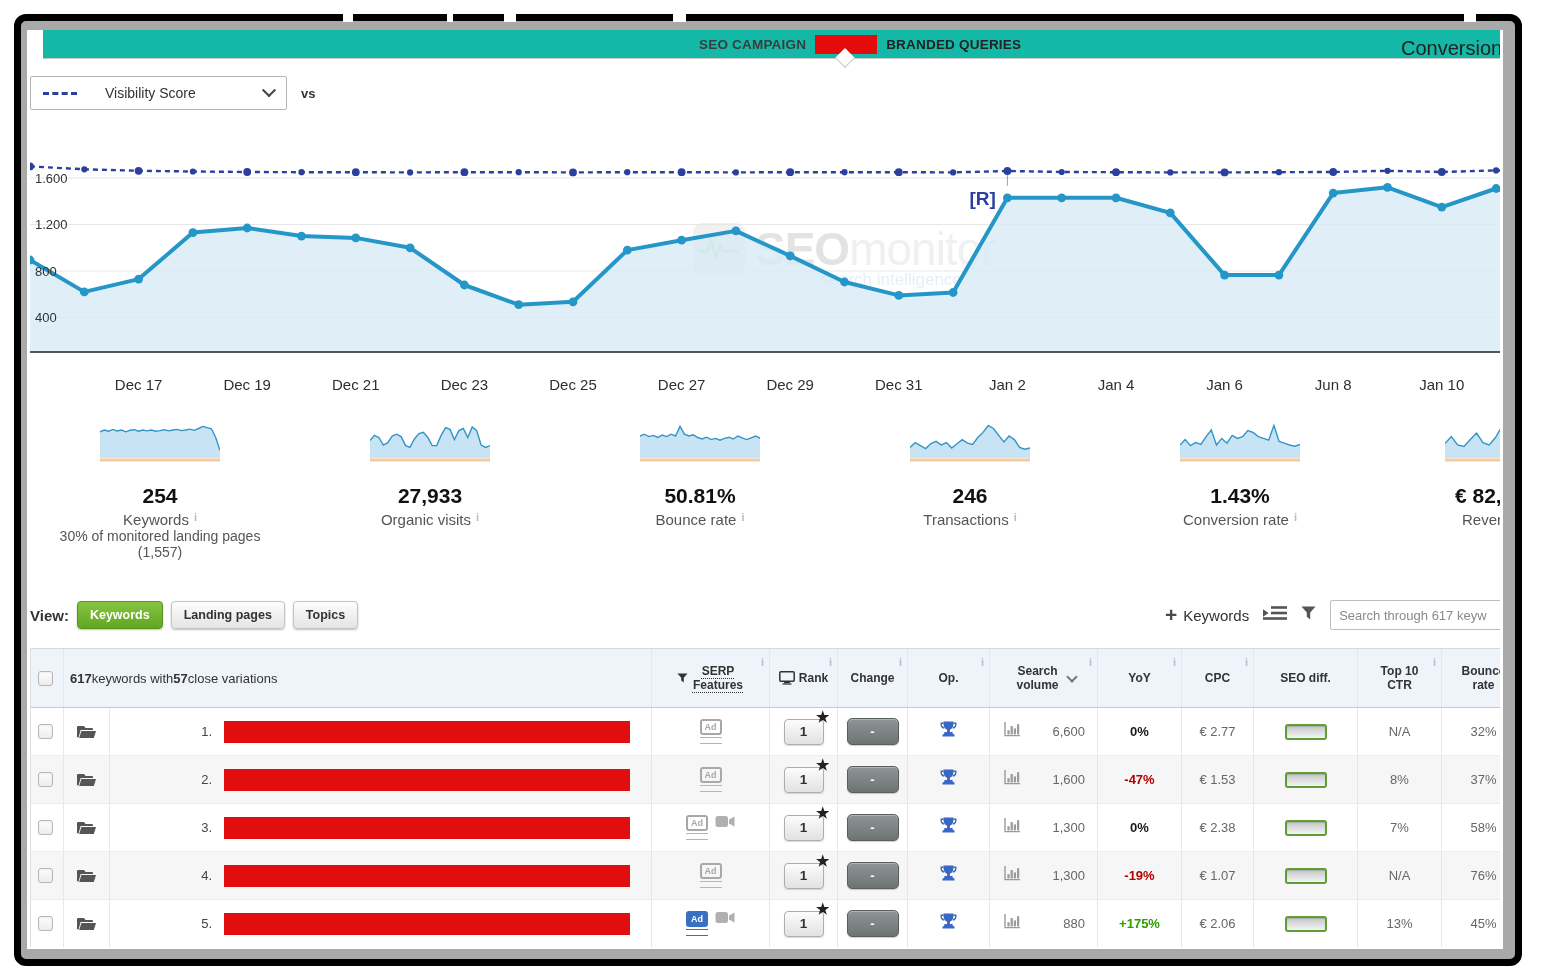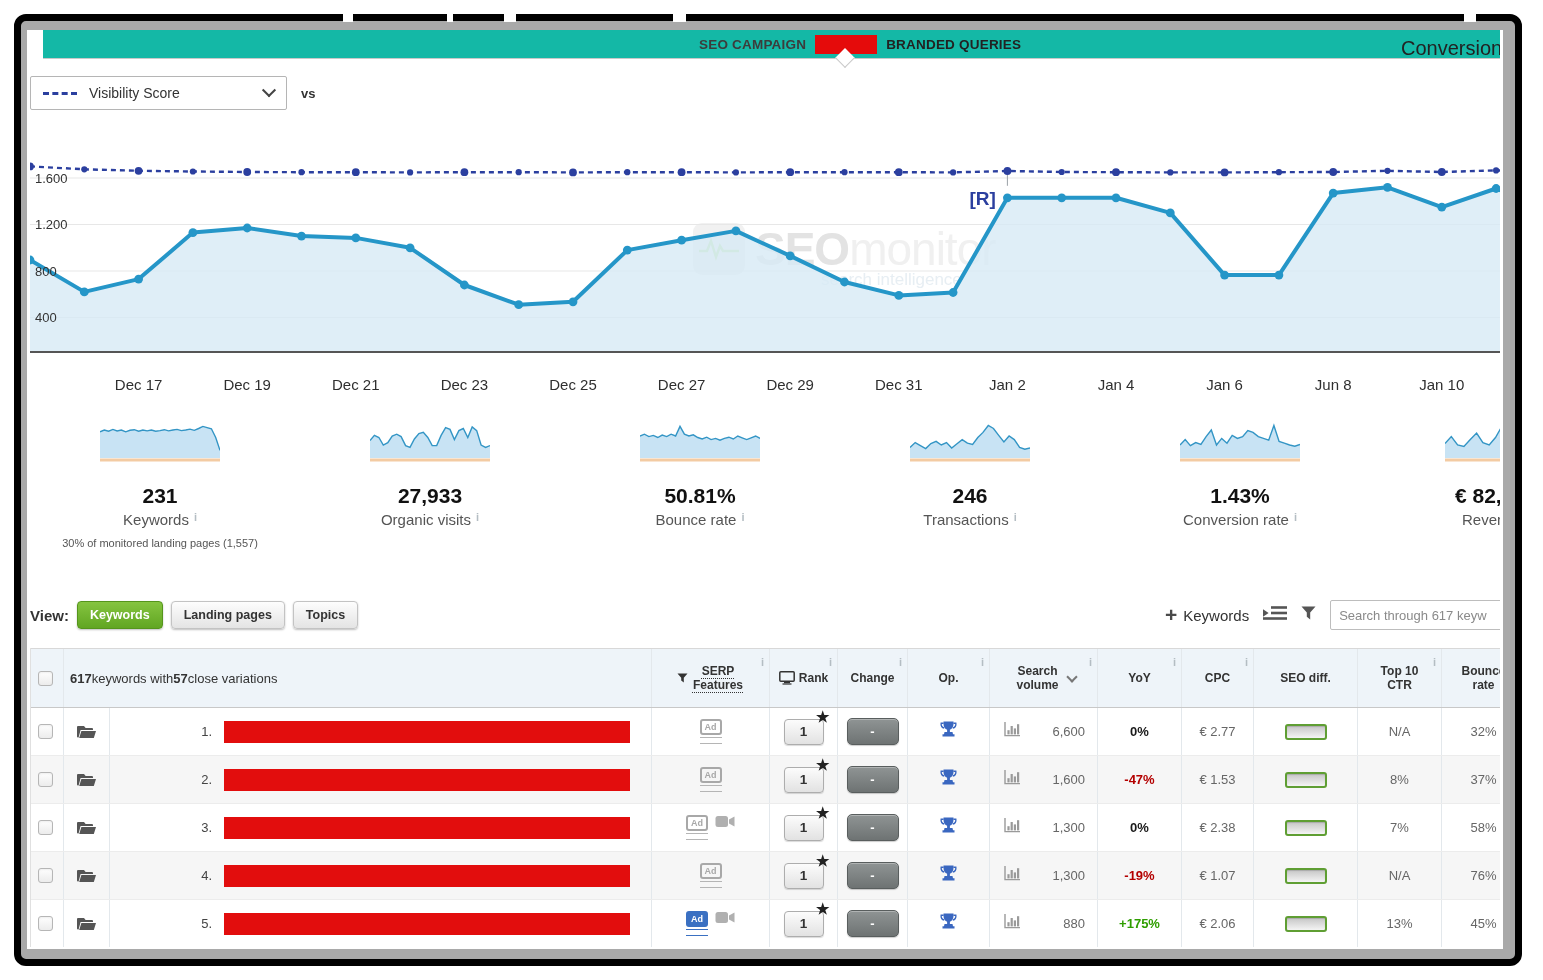--- a/index.html
+++ b/index.html
@@ -17,21 +17,21 @@
   .topbar-center{position:absolute;left:656px;top:0;height:28px;display:flex;align-items:center;gap:9px;}
   .campaign-label{font-size:13.5px;font-weight:bold;color:#3c3c3c;letter-spacing:.2px;}
   .redact-block{display:inline-block;width:62px;height:19px;background:#e50b0b;}
   .queries-label{font-size:13.5px;font-weight:bold;color:#222;letter-spacing:.2px;}
   .conv-label{position:absolute;left:1358px;top:7px;font-size:20px;color:#222;}
   .conv-value{position:absolute;left:1470px;top:6px;font-size:14.5px;font-weight:bold;color:#111;}
   .notch{position:absolute;left:811px;top:21px;width:13px;height:13px;background:#fff;border-right:1px solid #c9c9c9;border-bottom:1px solid #c9c9c9;transform:rotate(45deg);}
 
   
   .controls{position:absolute;left:3px;top:46px;display:flex;align-items:center;}
-  .sel{height:32px;border:1px solid #b5b5b5;border-radius:2px;background:#fff;display:flex;align-items:center;padding:16px 12px;gap:12px;box-sizing:border-box;cursor:pointer;}
+  .sel{height:32px;border:1px solid #b5b5b5;border-radius:2px;background:#fff;display:flex;align-items:center;padding:16px 12px;gap:28px;box-sizing:border-box;cursor:pointer;}
   .sel-a{width:257px;}
   .sel-b{width:187px;margin-left:16px;}
   .swatch-dashed{width:34px;border-top:3px dashed #2b3f9f;}
   .swatch-solid{width:34px;border-top:4px solid #2596c8;border-radius:2px;}
   .sel-label{font-size:14px;color:#333;}
   .chev{margin-left:auto;width:8px;height:8px;border-right:2px solid #444;border-bottom:2px solid #444;transform:rotate(45deg) translate(-2px,-2px);}
   .vs-label{margin-left:14px;font-size:13px;font-weight:bold;color:#333;}
 
   
   .watermark{position:absolute;left:666px;top:192px;width:360px;z-index:0;}
@@ -45,21 +45,21 @@
   .ylab{position:absolute;left:8px;font-size:13px;color:#333;z-index:2;}
   .xlab{position:absolute;width:90px;text-align:center;font-size:15px;color:#2f2f2f;}
   #xlabels .xlab{top:346px;}
   .annR{position:absolute;left:960px;top:158px;z-index:3;font-size:19px;font-weight:bold;color:#2b3f9f;}
 
   
   .card{position:absolute;top:390px;width:240px;text-align:center;}
   .spark{display:block;margin:0 auto;}
   .card-value{margin-top:20px;font-size:21px;font-weight:bold;color:#111;}
   .card-label{margin-top:3px;font-size:15px;color:#555;}
-  .card-note{margin-top:9px;font-size:11px;color:#555;}
+  .card-note{font-size:14px;color:#555;}
   .inf{font-size:11px;font-weight:bold;color:#b4bdc3;margin-left:5px;vertical-align:top;}
   .card-clip{text-align:left;}
   .card-clip .spark{margin:0 0 0 55px;}
   .card-clip .card-value{margin-left:65px;}
   .card-clip .card-label{margin-left:72px;}
 
   
   .viewbar{position:absolute;left:3px;top:570px;height:30px;display:flex;align-items:center;}
   .view-label{font-size:15px;font-weight:bold;color:#333;}
   .vbtn{height:26px;line-height:26px;padding:0 12px;border-radius:4px;font-size:12.5px;font-weight:bold;margin-left:8px;cursor:pointer;box-shadow:0 1px 2px rgba(0,0,0,.25);}
@@ -236,21 +236,21 @@
         <div class="xlab" style="left: 1369.8px;">Jan 10</div>
       </div>
     <div class="annR" id="annR" style="left: 942.4px;">[R]</div>
 
     <div class="card" style="left:13px">
       <svg class="spark" width="120" height="44">
           <path d="M0 38 L0.0 11.8 L4.3 10.0 L8.6 11.2 L12.9 9.4 L17.1 10.9 L21.4 10.0 L25.7 11.8 L30.0 10.3 L34.3 9.7 L38.6 11.2 L42.9 10.0 L47.1 10.9 L51.4 10.0 L55.7 11.2 L60.0 10.6 L64.3 9.7 L68.6 10.9 L72.9 10.0 L77.1 9.4 L81.4 10.6 L85.7 10.0 L90.0 9.1 L94.3 10.3 L98.6 8.5 L102.9 6.4 L107.1 7.6 L111.4 8.8 L115.7 17.5 L120.0 30.4 L120 38 Z" fill="#c8e3f4"></path>
           <polyline points="0.0,11.8 4.3,10.0 8.6,11.2 12.9,9.4 17.1,10.9 21.4,10.0 25.7,11.8 30.0,10.3 34.3,9.7 38.6,11.2 42.9,10.0 47.1,10.9 51.4,10.0 55.7,11.2 60.0,10.6 64.3,9.7 68.6,10.9 72.9,10.0 77.1,9.4 81.4,10.6 85.7,10.0 90.0,9.1 94.3,10.3 98.6,8.5 102.9,6.4 107.1,7.6 111.4,8.8 115.7,17.5 120.0,30.4" fill="none" stroke="#3395c5" stroke-width="1.4"></polyline>
           <line x1="0" y1="40" x2="120" y2="40" stroke="#f3cba3" stroke-width="3"></line>
         </svg>
-      <div class="card-value">231</div>
+      <div class="card-value">254</div>
       <div class="card-label"><span>Keywords</span><span class="inf">i</span></div>
       <div class="card-note">30% of monitored landing pages (1,557)</div>
     </div>
     <div class="card" style="left:283px">
       <svg class="spark" width="120" height="44">
           <path d="M0 38 L0.0 20.5 L4.4 15.4 L8.9 17.5 L13.3 25.0 L17.8 22.6 L22.2 16.0 L26.7 14.2 L31.1 16.6 L35.6 25.6 L40.0 27.4 L44.4 19.0 L48.9 13.6 L53.3 12.4 L57.8 17.5 L62.2 25.6 L66.7 25.6 L71.1 15.4 L75.6 7.6 L80.0 9.4 L84.4 19.6 L88.9 10.6 L93.3 8.5 L97.8 17.5 L102.2 7.0 L106.7 10.6 L111.1 25.0 L115.6 27.4 L120.0 25.6 L120 38 Z" fill="#c8e3f4"></path>
           <polyline points="0.0,20.5 4.4,15.4 8.9,17.5 13.3,25.0 17.8,22.6 22.2,16.0 26.7,14.2 31.1,16.6 35.6,25.6 40.0,27.4 44.4,19.0 48.9,13.6 53.3,12.4 57.8,17.5 62.2,25.6 66.7,25.6 71.1,15.4 75.6,7.6 80.0,9.4 84.4,19.6 88.9,10.6 93.3,8.5 97.8,17.5 102.2,7.0 106.7,10.6 111.1,25.0 115.6,27.4 120.0,25.6" fill="none" stroke="#3395c5" stroke-width="1.4"></polyline>
           <line x1="0" y1="40" x2="120" y2="40" stroke="#f3cba3" stroke-width="3"></line>
         </svg>
       <div class="card-value">27,933</div>

